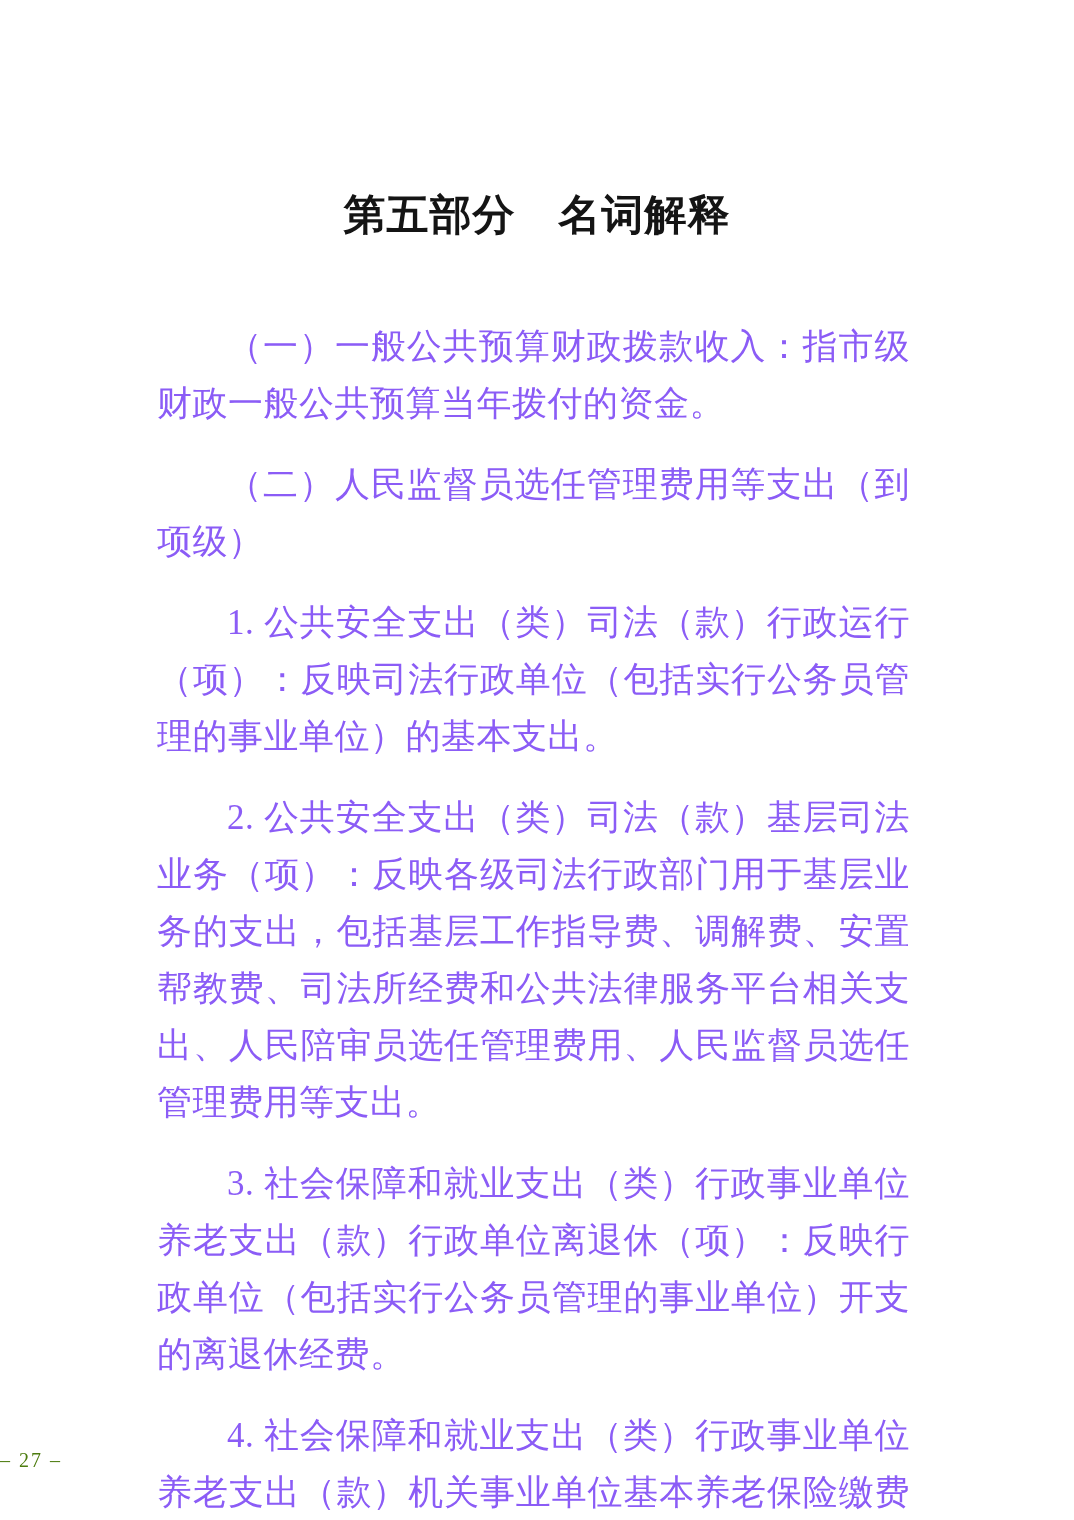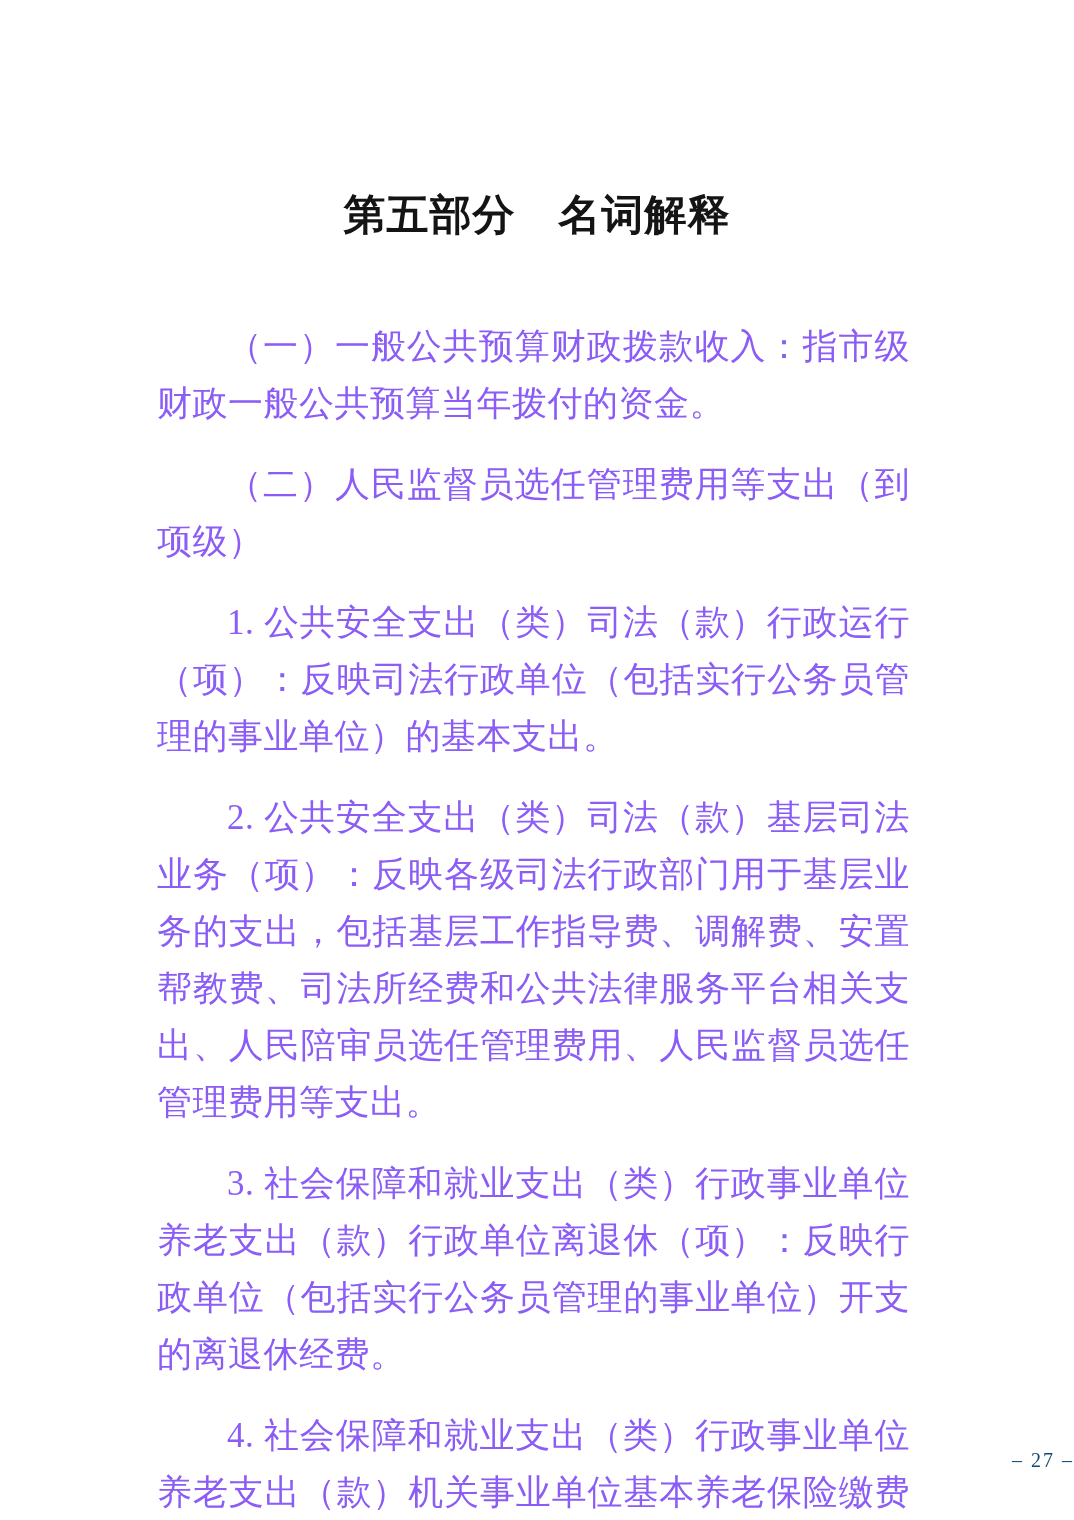--- a/index.html
+++ b/index.html
@@ -54,24 +54,24 @@
     text-justify: inter-ideograph;
     letter-spacing: 0.5px;
     word-break: normal;
   }
 
   .page-footer {
     position: absolute;
     top: 1447px;
     left: 0;
     width: 100%;
-    text-align: right;
+    text-align: left;
     font-size: 20px;
     line-height: 26px;
-    color: #0c4a6e;
+    color: #4d7c0f;
     letter-spacing: 2px;
   }
 </style>
 </head>
 <body>
 
 <div class="page">
 
   <h1 class="doc-title">第五部分　名词解释</h1>
 

